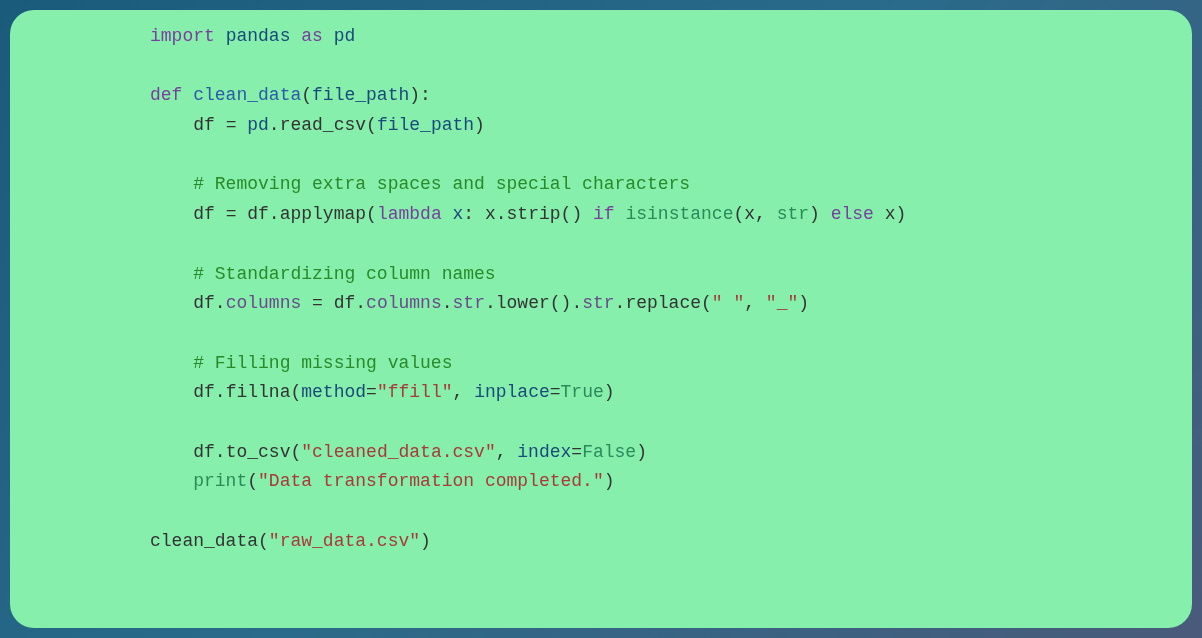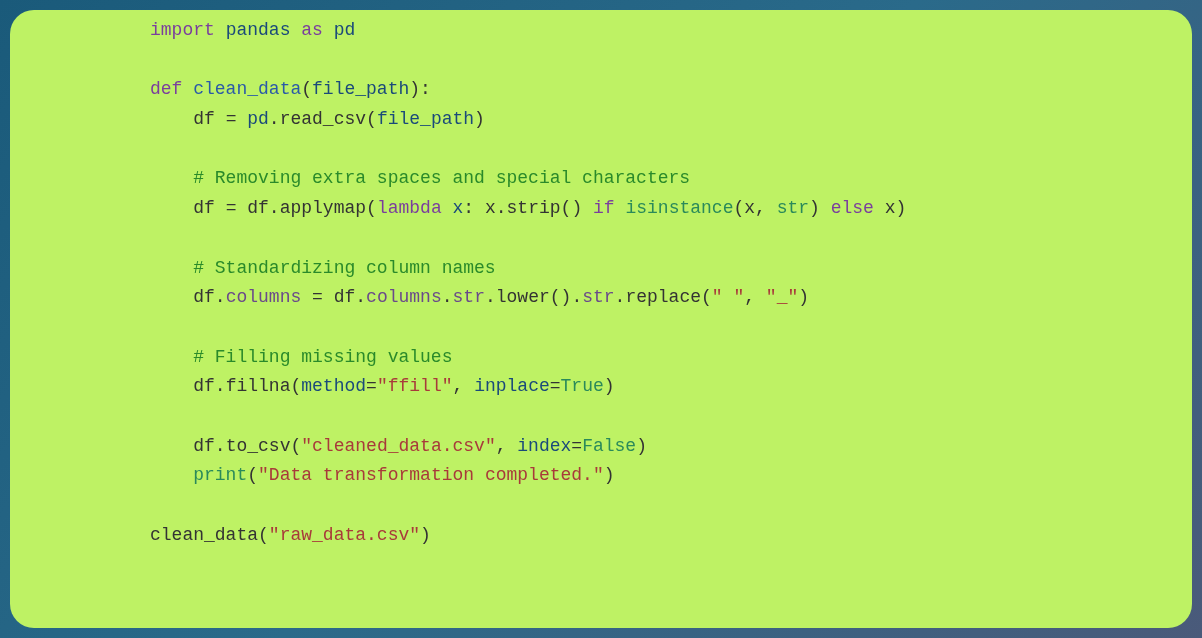--- a/index.html
+++ b/index.html
@@ -7,25 +7,25 @@
     width: 1202px;
     height: 638px;
     background: linear-gradient(135deg, #1a5a7a 0%, #2a6a8a 50%, #4a5a7a 100%);
     display: flex;
     align-items: center;
     justify-content: center;
     padding: 10px;
     font-family: 'Consolas', 'Monaco', 'Courier New', monospace;
   }
   .code-container {
-    background: #bef264;
+    background: #86efac;
     border-radius: 24px;
     width: 100%;
     height: 100%;
-    padding: 6px 24px 24px 140px;
+    padding: 12px 24px 24px 140px;
     overflow: hidden;
   }
   .code-block {
     font-size: 18px;
     line-height: 1.65;
     white-space: pre;
     color: #333333;
   }
   .kw-import { color: #7a3e9d; }
   .kw-def { color: #7a3e9d; }

